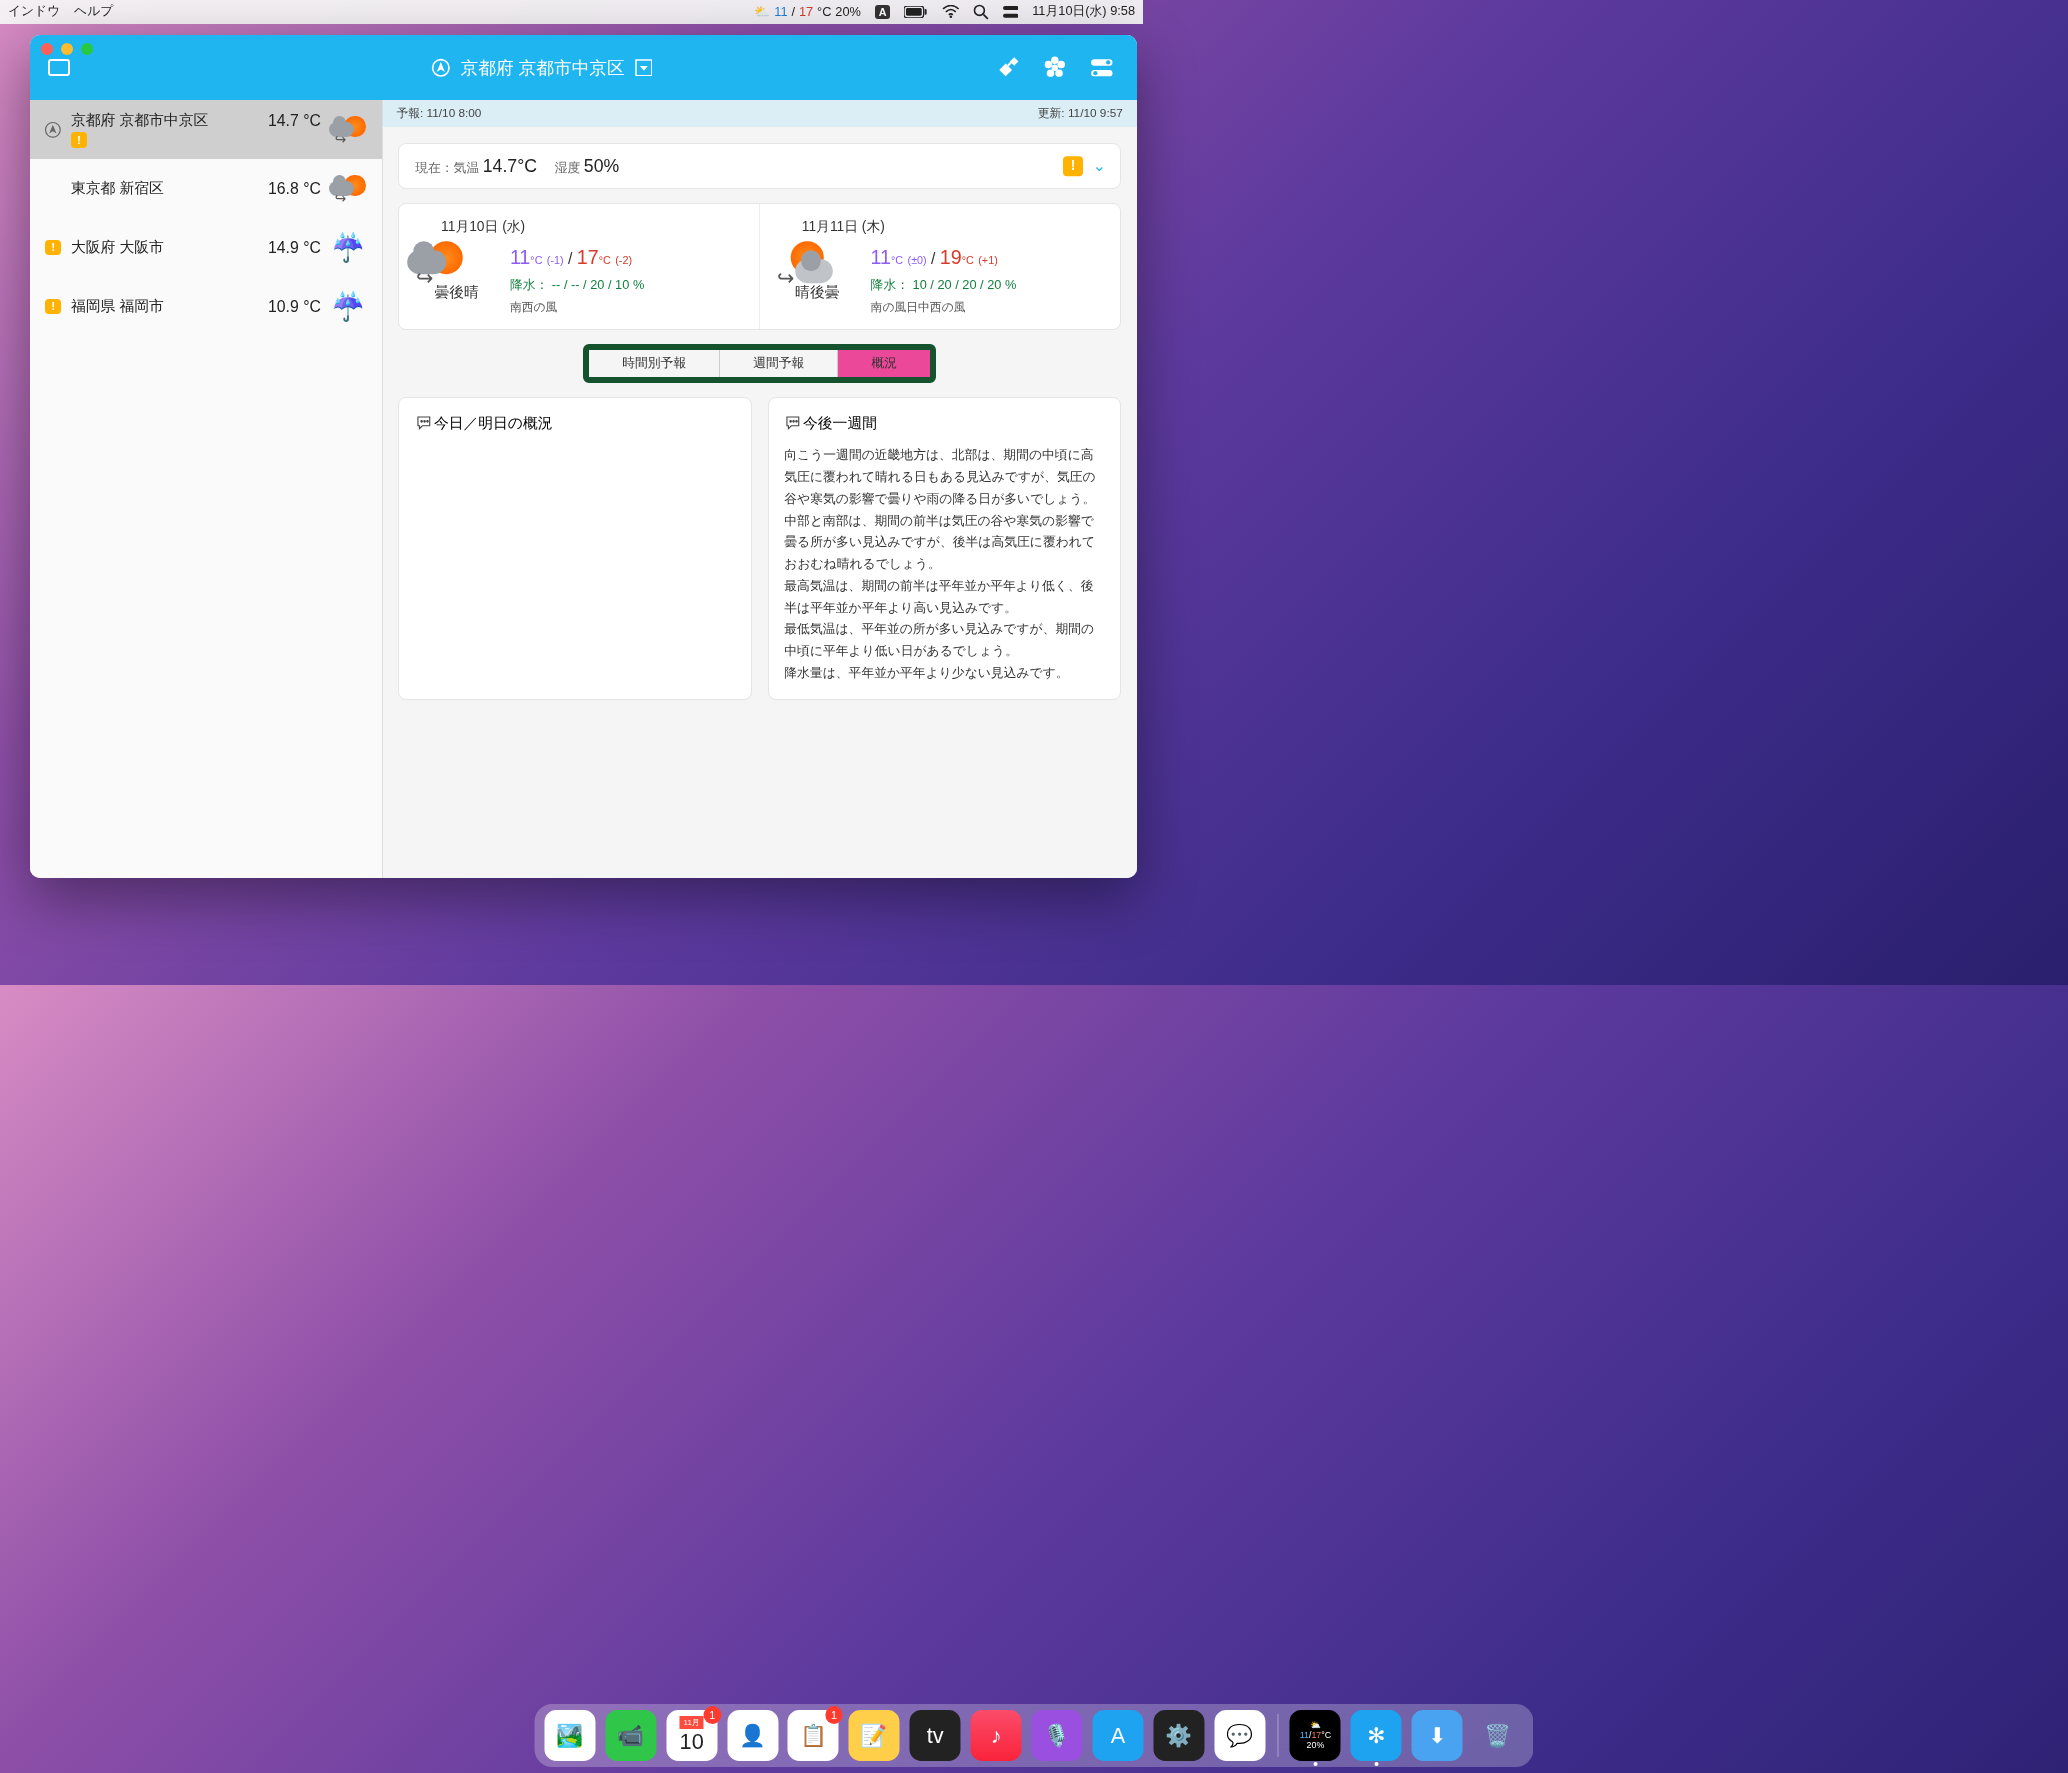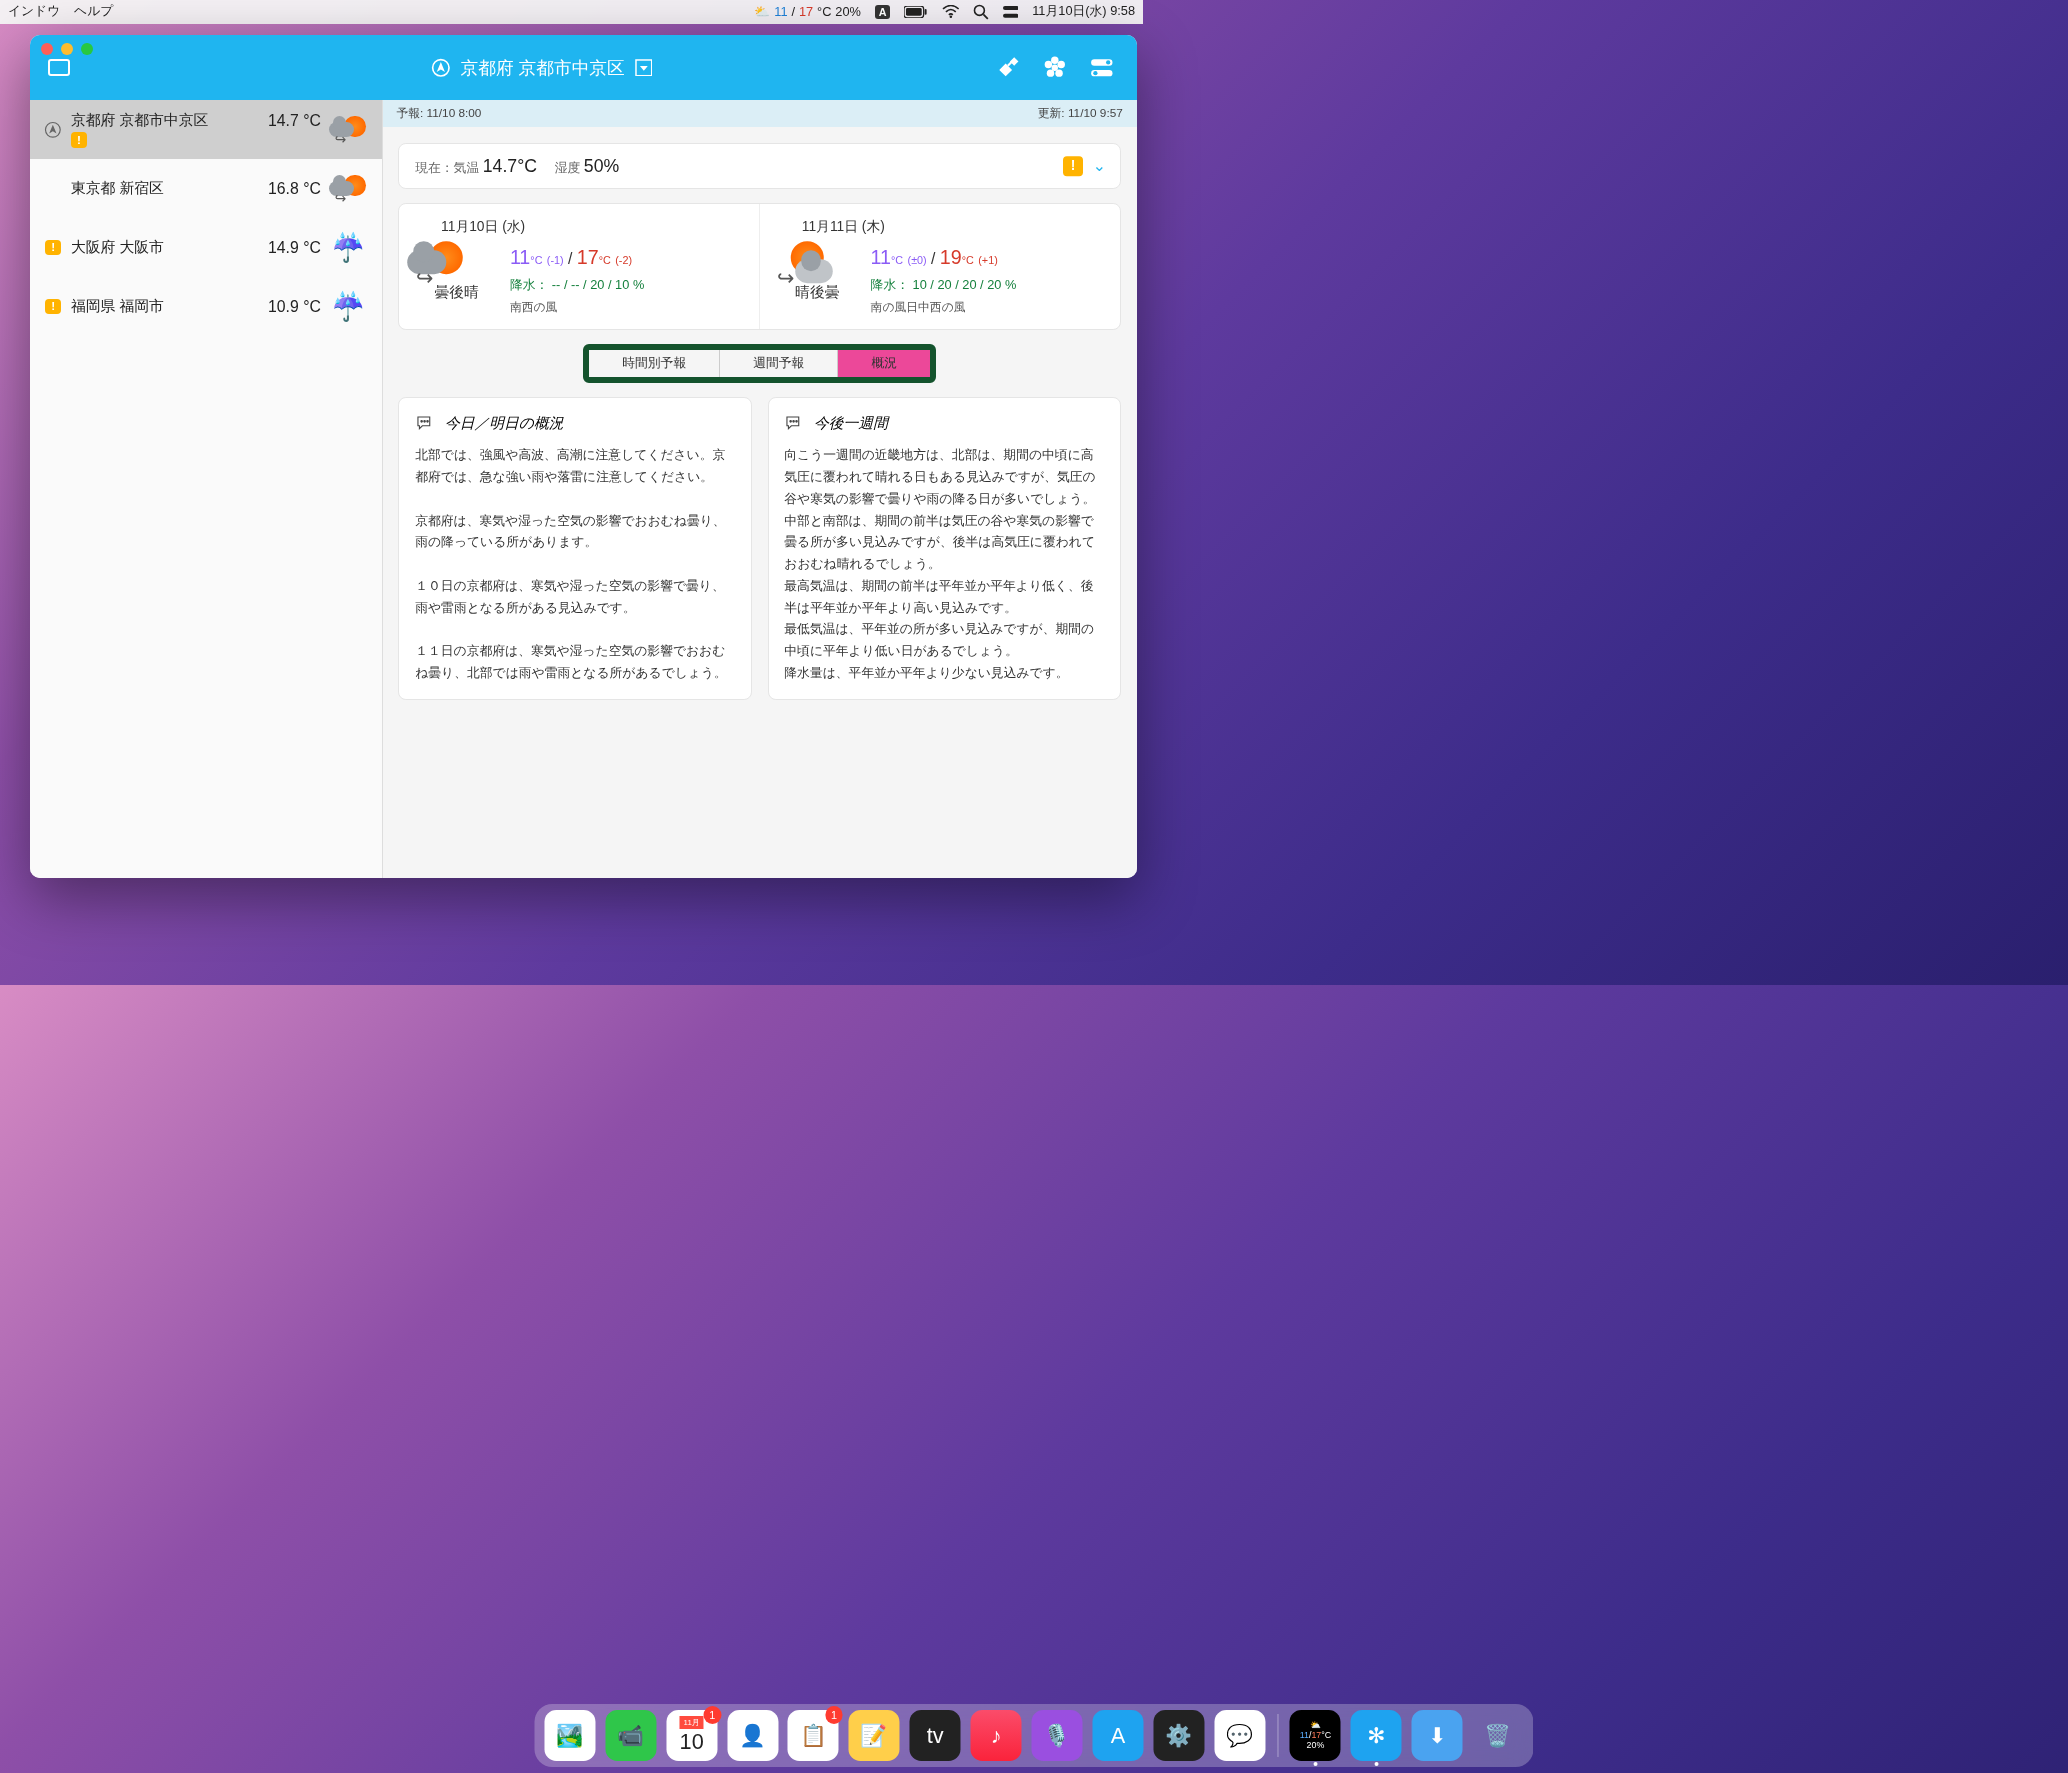--- a/index.html
+++ b/index.html
@@ -75,21 +75,21 @@
 .day-wind  { font-size:11.8px; color:#555; }
 
 .seg { display:flex; justify-content:center; }
 .seg-group { display:flex; border:6px solid #14532d; border-radius:5.9px; overflow:hidden; background:#fff; }
 .seg-btn { padding:4.9px 33px; font-size:12.8px; color:#333; background:#f5f5f5; border-right:1px solid #ccc; }
 .seg-btn:last-child { border-right:none; }
 .seg-btn.active { background:#ec4899; }
 
 .overview { display:flex; gap:15.8px; }
 .ov-col { flex:1; background:#fff; border:1px solid #e5e5e5; border-radius:7.9px; padding:15.8px; }
-.ov-head { display:flex; align-items:center; gap:12px; margin-bottom:11.8px;font-style:italic; }
+.ov-head { display:flex; align-items:center; gap:1px; margin-bottom:11.8px; }
 .ov-title { font-size:14.8px; font-weight:500; }
 .ov-text { font-size:12.8px; color:#333; line-height:1.7; white-space:pre-wrap; }
 .speech-ic { width:17.7px; height:17.7px; stroke:#444; fill:none; stroke-width:1.5; }
 
 .dock {
   position:absolute; bottom:5.9px; left:50%; transform:translateX(-50%);
   display:flex; gap:9.9px; padding:5.9px 9.9px;
   background:rgba(255,255,255,0.25); border-radius:17.7px;
   backdrop-filter: blur(9.9px);
 }
@@ -344,27 +344,20 @@
           <div class="ov-col">
             <div class="ov-head">
               <svg class="speech-ic" viewBox="0 0 24 24">
                   <path d="M4 4 h16 v12 h-10 l-4 4 v-4 h-2 Z"></path>
                   <circle cx="9" cy="10" r="1" fill="#444"></circle>
                   <circle cx="13" cy="10" r="1" fill="#444"></circle>
                   <circle cx="17" cy="10" r="1" fill="#444"></circle>
                 </svg>
               <span class="ov-title">今日／明日の概況</span>
             </div>
-            <div class="ov-text">北部では、強風や高波、高潮に注意してください。京都府では、急な強い雨や落雷に注意してください。
-
-京都府は、寒気や湿った空気の影響でおおむね曇り、雨の降っている所があります。
-
-１０日の京都府は、寒気や湿った空気の影響で曇り、雨や雷雨となる所がある見込みです。
-
-１１日の京都府は、寒気や湿った空気の影響でおおむね曇り、北部では雨や雷雨となる所があるでしょう。</div>
           </div>
           <div class="ov-col">
             <div class="ov-head">
               <svg class="speech-ic" viewBox="0 0 24 24">
                   <path d="M4 4 h16 v12 h-10 l-4 4 v-4 h-2 Z"></path>
                   <circle cx="9" cy="10" r="1" fill="#444"></circle>
                   <circle cx="13" cy="10" r="1" fill="#444"></circle>
                   <circle cx="17" cy="10" r="1" fill="#444"></circle>
                 </svg>
               <span class="ov-title">今後一週間</span>

